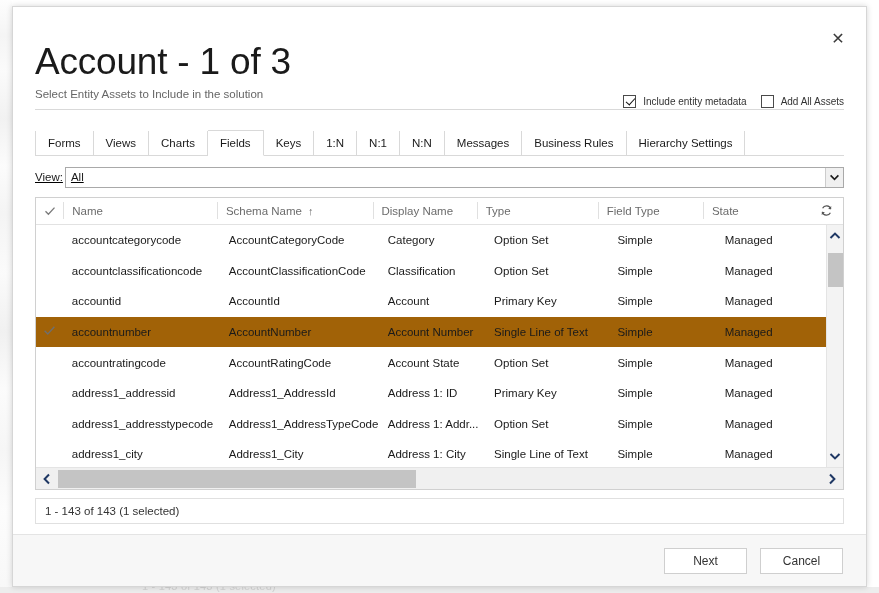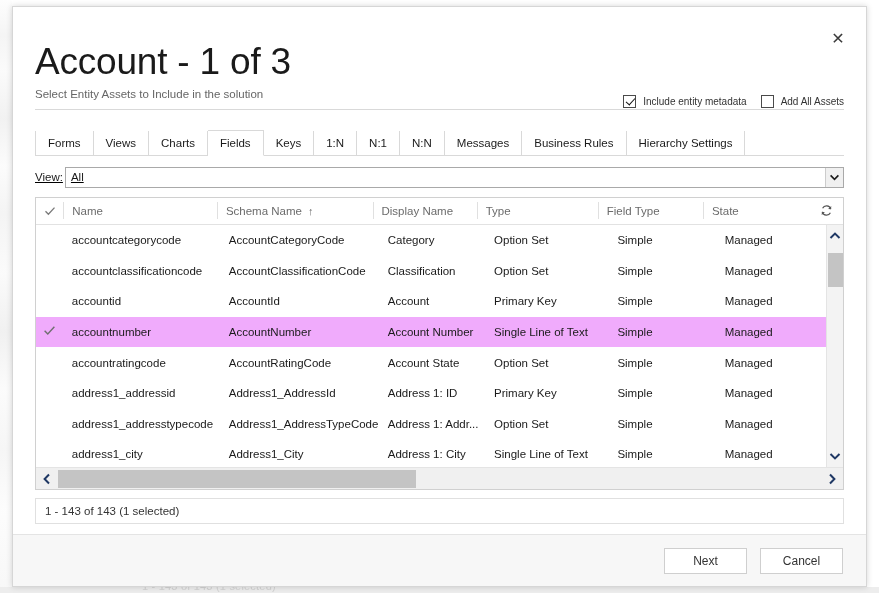--- a/index.html
+++ b/index.html
@@ -262,21 +262,21 @@
   .rows {
     flex: 1;
     overflow: hidden;
   }
   .row {
     display: flex;
     height: 30.6px;
     align-items: center;
     cursor: pointer;
   }
-  .row.selected { background: #f0abfc; }
+  .row.selected { background: #a16207; }
   .cell {
     font-size: 11.5px;
     color: #1a1a1a;
     padding-left: 8px;
     white-space: nowrap;
     overflow: hidden;
     text-overflow: clip;
   }
   .cell.c-chk { padding-left: 0; display: flex; justify-content: center; }
   .row-check { color: #6f6f6f; font-size: 13px; line-height: 1; }

